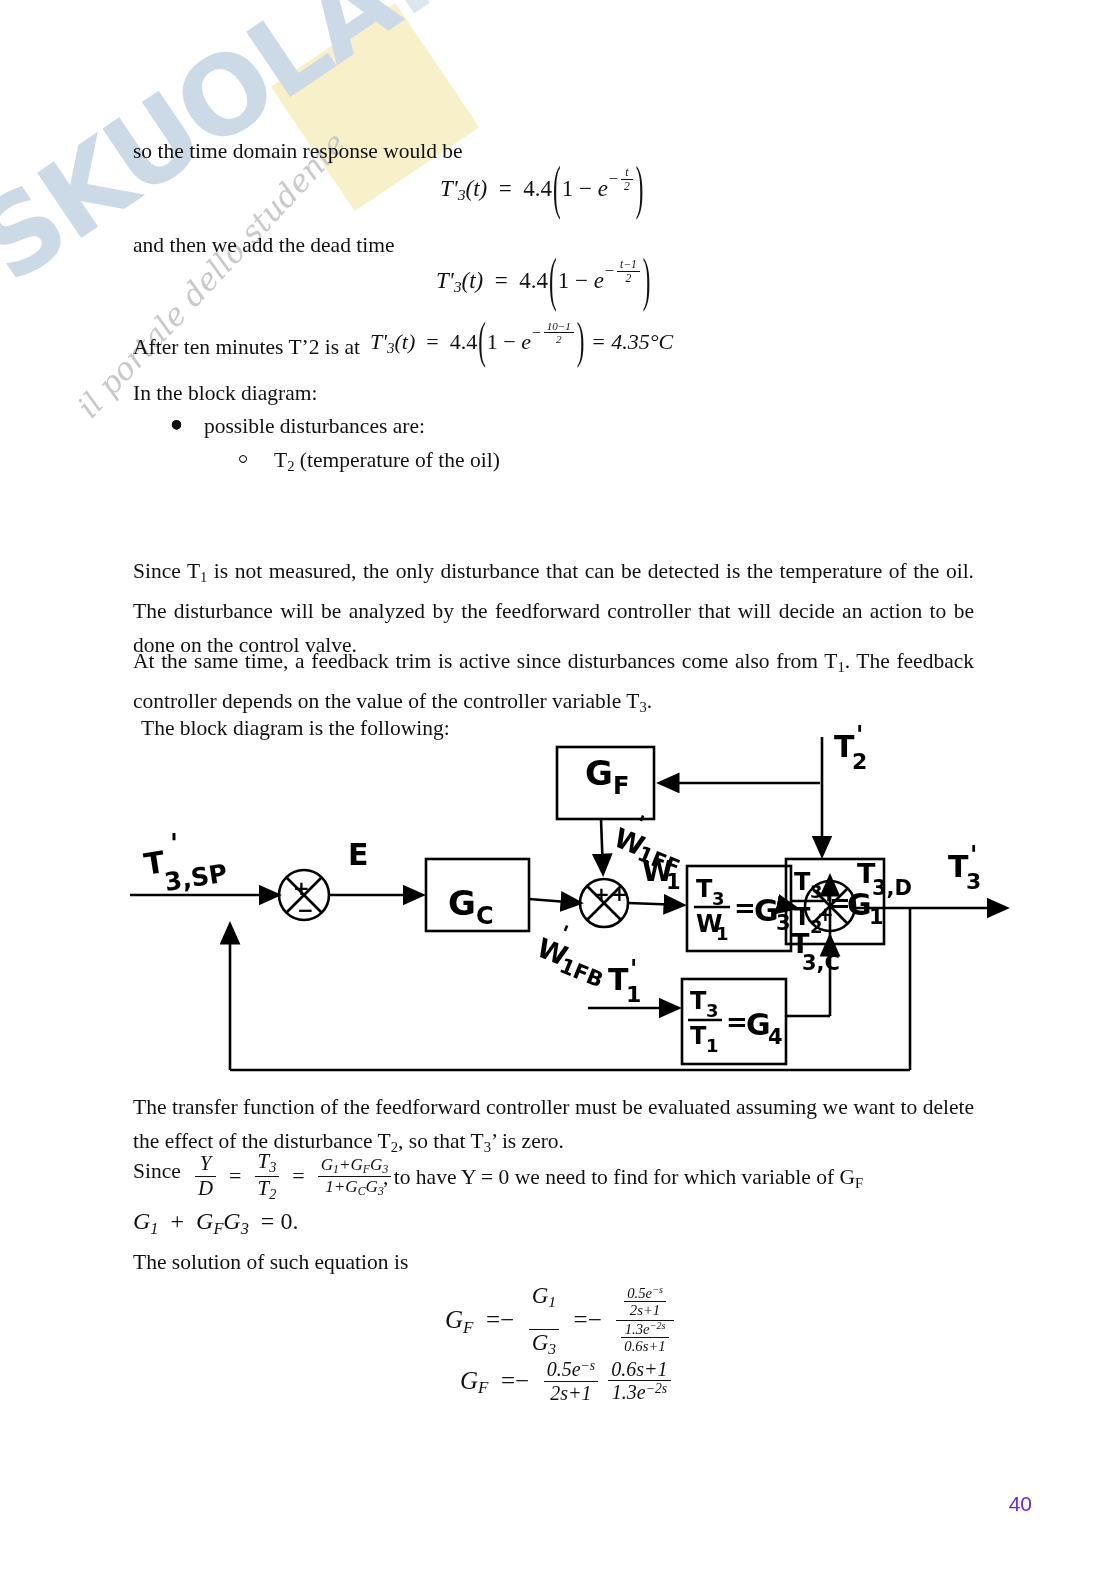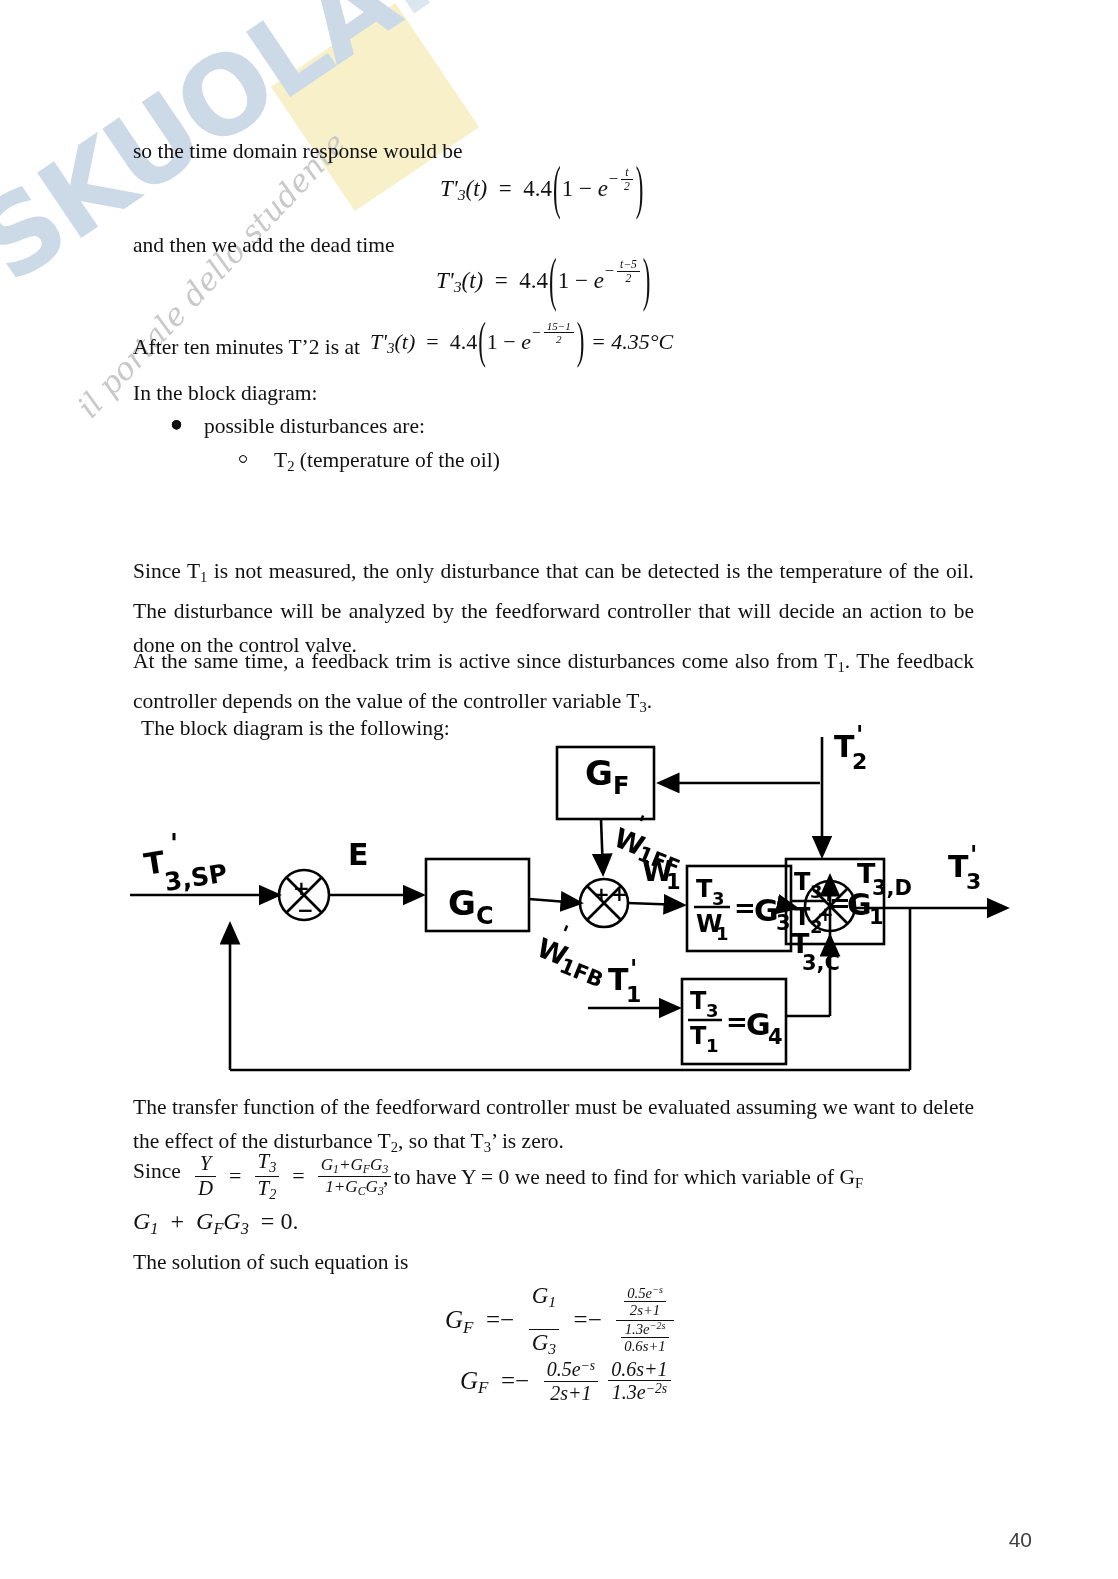--- a/index.html
+++ b/index.html
@@ -148,24 +148,24 @@
   .diagram svg { display: block; }
   .hw {
     font-family: "DejaVu Sans", sans-serif;
     font-weight: bold;
     fill: #000;
   }
 
   .pagenum {
     position: absolute;
     right: 86px;
-    top: 1528px;
+    top: 1492px;
     font-family: "Liberation Sans", sans-serif;
     font-size: 21px;
-    color: #404040;
+    color: #6d28d9;
     z-index: 2;
   }
 </style>
 </head>
 <body>
 
 <div class="page">
 
   <div class="watermark">
     <div class="wm-yellow"></div>
@@ -185,30 +185,30 @@
       <span class="mono-up" style="font-style:italic;">T'</span><sub>3</sub><span style="font-style:italic;">(t)</span>
       <span class="mono-up">&nbsp;=&nbsp;</span>
       <span class="mono-up">4.4</span><span class="bigparen">(</span><span class="mono-up">1 − </span><span style="font-style:italic;">e</span><span class="expo">−<span class="frac frac-sm"><span class="num">t</span><span class="den">2</span></span></span><span class="bigparen">)</span>
     </div>
 
     <div class="tx" style="left:133px; top:228px; width:760px;">and then we add the dead time</div>
 
     <div class="mathline" style="left:436px; top:268px;">
       <span style="font-style:italic;">T'</span><sub>3</sub><span style="font-style:italic;">(t)</span>
       <span class="mono-up">&nbsp;=&nbsp;</span>
-      <span class="mono-up">4.4</span><span class="bigparen">(</span><span class="mono-up">1 − </span><span style="font-style:italic;">e</span><span class="expo">−<span class="frac frac-sm"><span class="num">t−5</span><span class="den">2</span></span></span><span class="bigparen">)</span>
+      <span class="mono-up">4.4</span><span class="bigparen">(</span><span class="mono-up">1 − </span><span style="font-style:italic;">e</span><span class="expo">−<span class="frac frac-sm"><span class="num">t−1</span><span class="den">2</span></span></span><span class="bigparen">)</span>
     </div>
 
     <div class="tx" style="left:133px; top:330px;">
       <span>After ten minutes T’2 is at</span>
     </div>
     <div class="mathline" style="left:370px; top:329px; font-size:22px;">
       <span style="font-style:italic;">T'</span><sub>3</sub><span style="font-style:italic;">(t)</span>
       <span class="mono-up">&nbsp;=&nbsp;</span>
-      <span class="mono-up">4.4</span><span class="bigparen-s">(</span><span class="mono-up">1 − </span><span style="font-style:italic;">e</span><span class="expo">−<span class="frac frac-sm"><span class="num">15−1</span><span class="den">2</span></span></span><span class="bigparen-s">)</span><span class="mono-up" style="font-style:italic;">&nbsp;= 4.35°C</span>
+      <span class="mono-up">4.4</span><span class="bigparen-s">(</span><span class="mono-up">1 − </span><span style="font-style:italic;">e</span><span class="expo">−<span class="frac frac-sm"><span class="num">10−1</span><span class="den">2</span></span></span><span class="bigparen-s">)</span><span class="mono-up" style="font-style:italic;">&nbsp;= 4.35°C</span>
     </div>
 
     <div class="tx" style="left:133px; top:376px;">In the block diagram:</div>
 
     <div class="tx" style="left:170px; top:409px; width:800px;">
       <div style="position:relative; padding-left:34px; margin-bottom:0;">
         <span style="position:absolute; left:0; top:-2px;">●</span>
       </div>
       <div style="position:relative; padding-left:34px;">
         <span style="position:absolute; left:0; top:-2px;">●</span>

